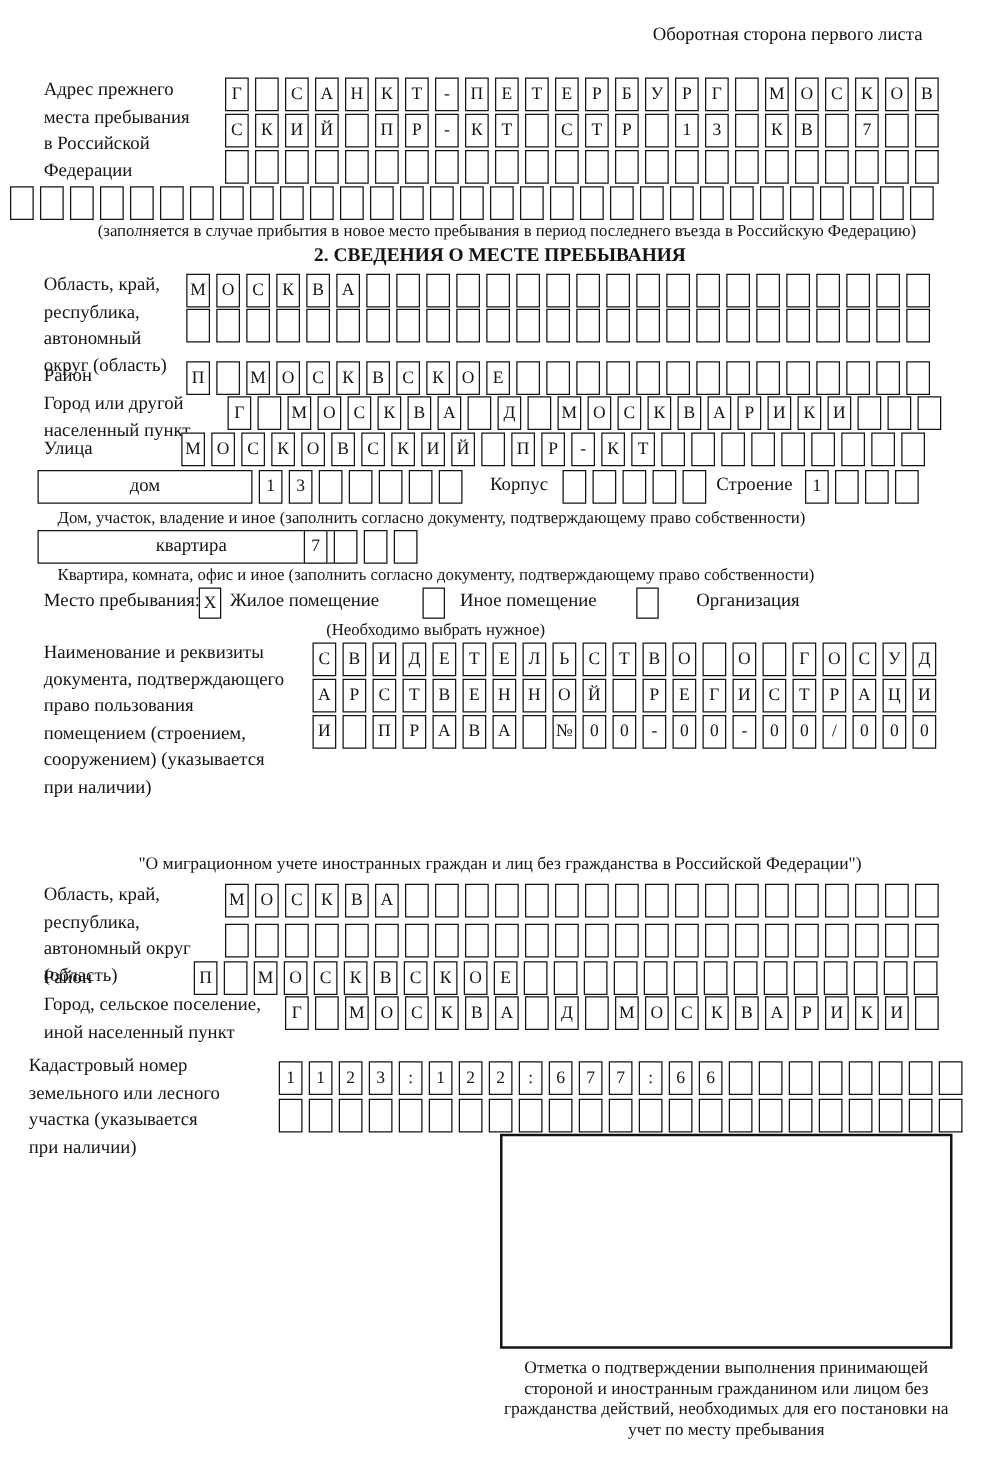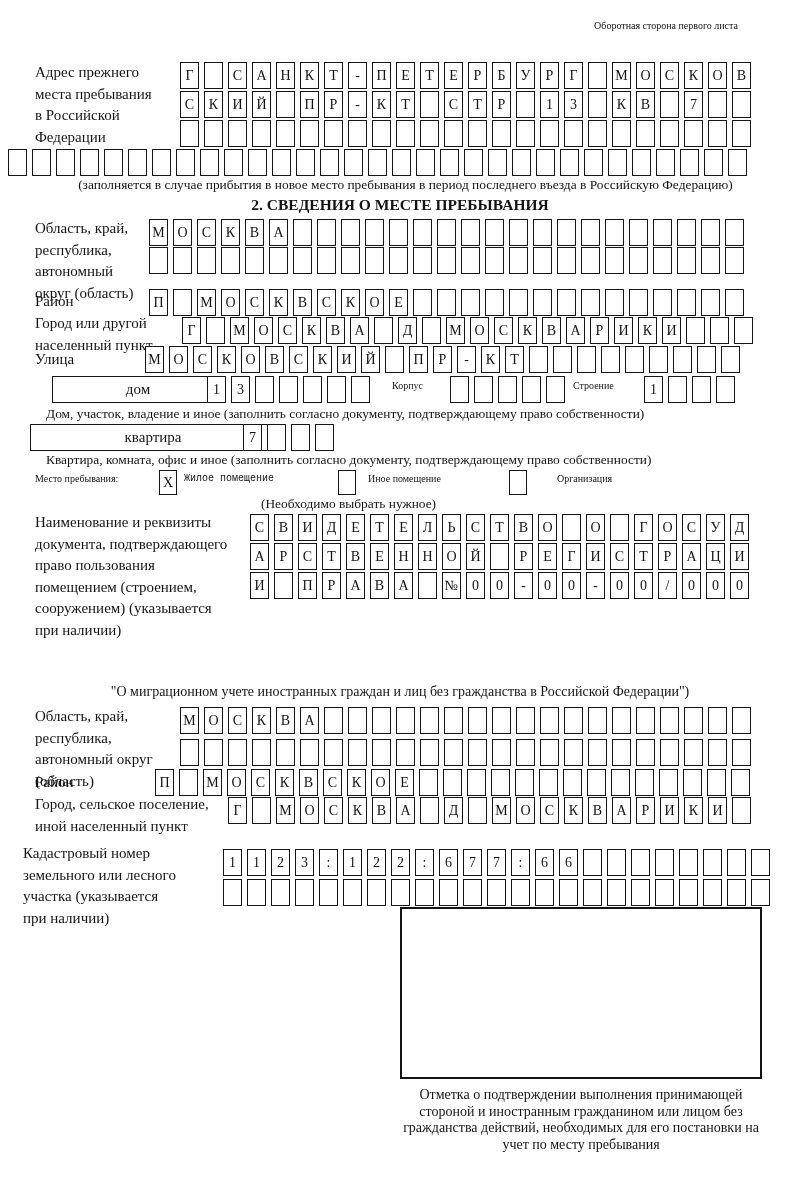--- a/index.html
+++ b/index.html
@@ -22,21 +22,21 @@
   }
   .widebox {
     box-sizing:border-box; border:1.7px solid #141414; height:27px; background:#fff;
     display:flex; align-items:center; justify-content:center; font-size:15px;
   }
   .chk {
     box-sizing:border-box; width:18px; height:25px; border:1.7px solid #141414;
     background:#fff; display:flex; align-items:center; justify-content:center;
     font-size:14px;
   }
-  .inline-lbl { font-size:10px; }
+  .inline-lbl { font-size:15px; }
   .stamp-box { box-sizing:border-box; border:2px solid #141414; background:#fff; }
   .stamp-cap { font-size:14px; line-height:16.5px; text-align:center; }
 </style>
 </head>
 <body>
 
 <div class="page">
 
   <div class="abs inline-lbl" style="top:20px; right:62px;">Оборотная сторона первого листа</div>
 
@@ -298,21 +298,21 @@
       <span class="cell"></span>
       <span class="cell"></span>
       <span class="cell"></span>
       <span class="cell"></span>
       <span class="cell"></span>
       <span class="cell"></span>
       <span class="cell"></span>
       <span class="cell"></span>
     </div>
 
-  <div class="abs widebox" style="left:30px; top:376px; width:172px;margin-left:22px;">дом</div>
+  <div class="abs widebox" style="left:30px; top:376px; width:172px;">дом</div>
   <div class="abs boxrow" style="left:207px; top:376px;">
       <span class="cell">1</span>
       <span class="cell">3</span>
       <span class="cell"></span>
       <span class="cell"></span>
       <span class="cell"></span>
       <span class="cell"></span>
       <span class="cell"></span>
     </div>
   <div class="abs inline-lbl" style="left:392px; top:380px;">Корпус</div>
@@ -336,21 +336,21 @@
   <div class="abs boxrow" style="left:243px; top:424px;">
       <span class="cell">7</span>
       <span class="cell"></span>
       <span class="cell"></span>
       <span class="cell"></span>
     </div>
   <div class="abs cap" style="left:35px; top:452px;">Квартира, комната, офис и иное (заполнить согласно документу, подтверждающему право собственности)</div>
 
   <div class="abs inline-lbl" style="left:35px; top:473px;">Место пребывания:</div>
   <div class="abs chk" style="left:159px; top:470px;">X</div>
-  <div class="abs inline-lbl" style="left:184px; top:473px;font-family:Liberation Mono, monospace;">Жилое помещение</div>
+  <div class="abs inline-lbl" style="left:184px; top:473px;">Жилое помещение</div>
   <div class="abs chk" style="left:338px; top:470px;"></div>
   <div class="abs inline-lbl" style="left:368px; top:473px;text-align:right;">Иное помещение</div>
   <div class="abs chk" style="left:509px; top:470px;"></div>
   <div class="abs inline-lbl" style="left:557px; top:473px;">Организация</div>
   <div class="abs cap" style="left:190px; top:496px; width:295px; text-align:center;">(Необходимо выбрать нужное)</div>
 
   <div class="abs lbl" style="left:35px; top:512px; width:215px;">Наименование и реквизиты
 документа, подтверждающего
 право пользования
 помещением (строением,

